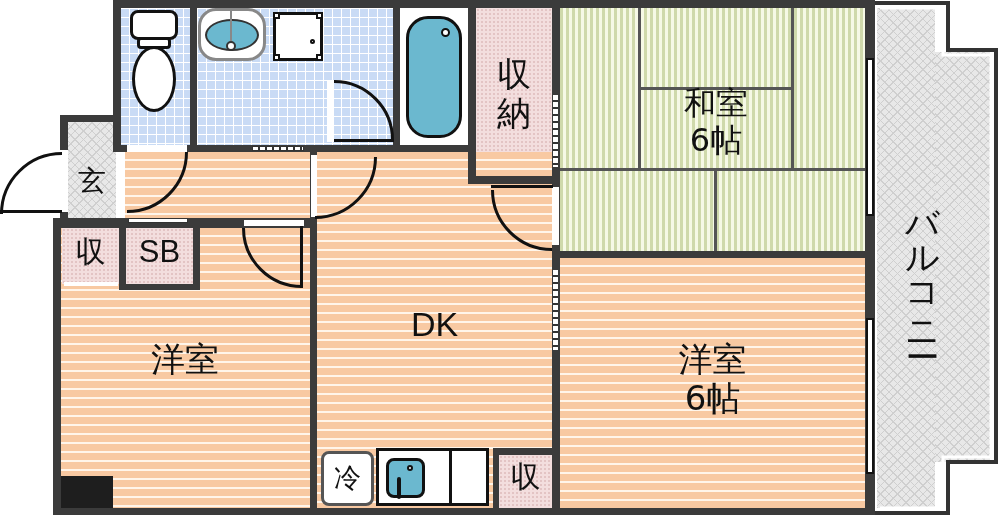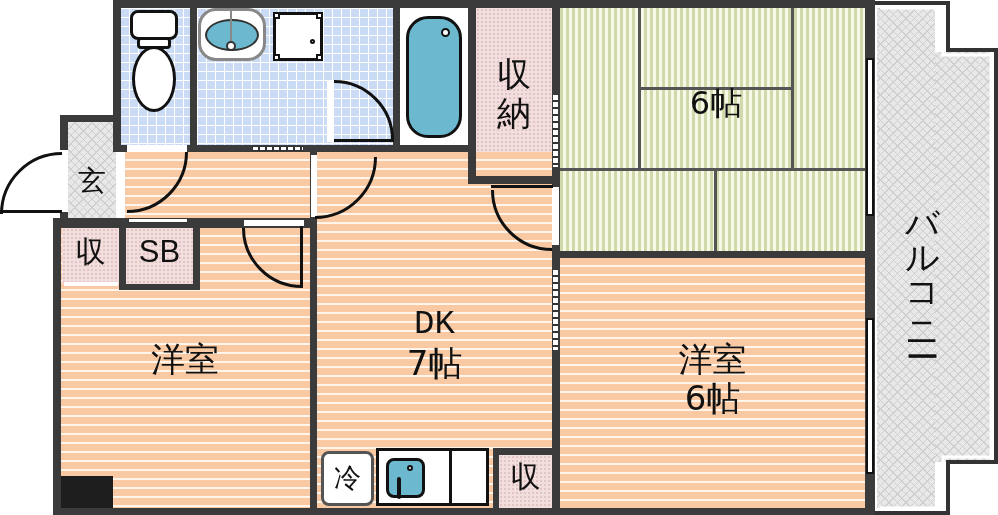--- a/index.html
+++ b/index.html
@@ -152,27 +152,27 @@
 <div class="window" style="left:866px;top:318px;width:8px;height:156px;"></div>
 
 <span class="label" style="left:68px;top:165px;width:48px;font-size:28px;">玄</span>
 <span class="label" style="left:62px;top:235px;width:57px;font-size:30px;">収</span>
 <span class="label" style="left:126px;top:234px;width:67px;font-size:31px;font-family:'Liberation Sans',sans-serif;">SB</span>
 <div class="label" style="left:476px;top:55px;width:76px;font-size:34px;">
   <div>収</div>
   <div>納</div>
 </div>
 <div class="label" style="left:640px;top:85px;width:152px;font-size:32px;">
+  <div>和室</div>
   <div>6帖</div>
 </div>
 <div class="label" style="left:60px;top:340px;width:250px;font-size:34px;">
   <div>洋室</div>
 </div>
 <div class="label" style="left:317px;top:305px;width:235px;font-size:34px;">
-  <div style="font-family:Liberation Mono, monospace;">DK</div>
-  <div>7帖</div>
+  <div style="font-family:Liberation Sans, sans-serif;">DK</div>
 </div>
 <div class="label" style="left:560px;top:340px;width:305px;font-size:34px;">
   <div>洋室</div>
   <div>6帖</div>
 </div>
 <span class="label" style="left:499px;top:460px;width:53px;font-size:30px;">収</span>
 <span class="label" style="left:906px;top:185px;width:34px;font-size:34px;writing-mode:vertical-rl;line-height:1;">バルコニー</span>
 
 </body></html>

